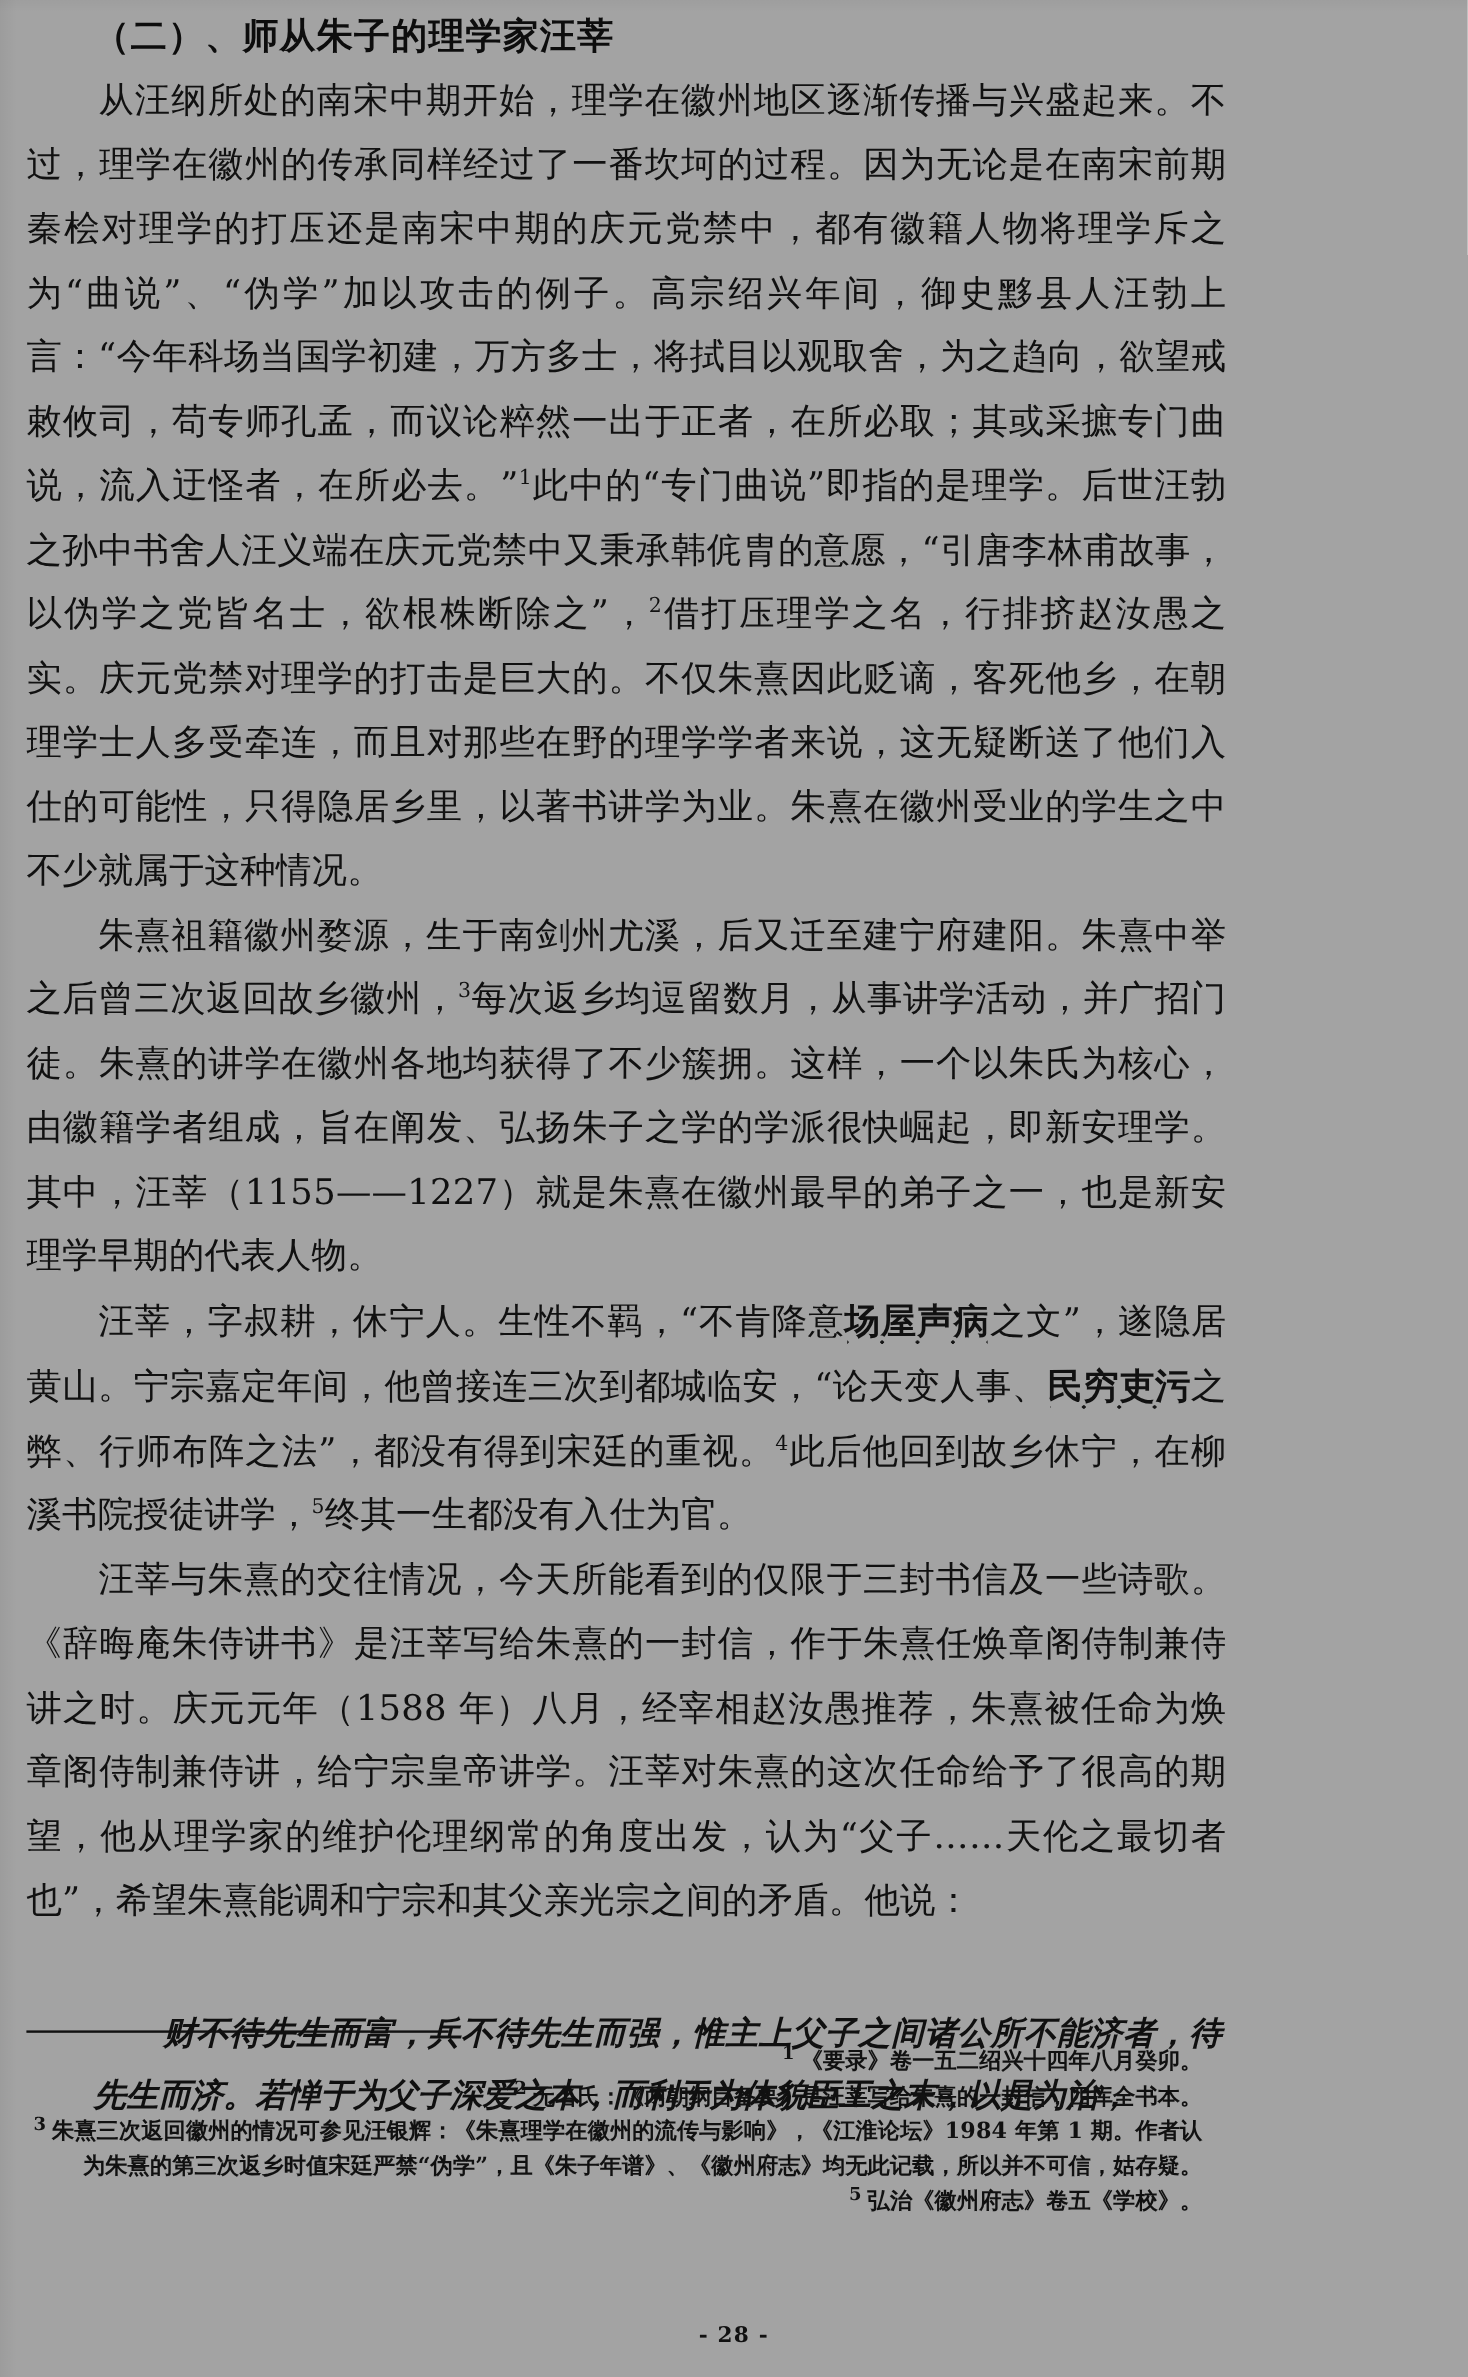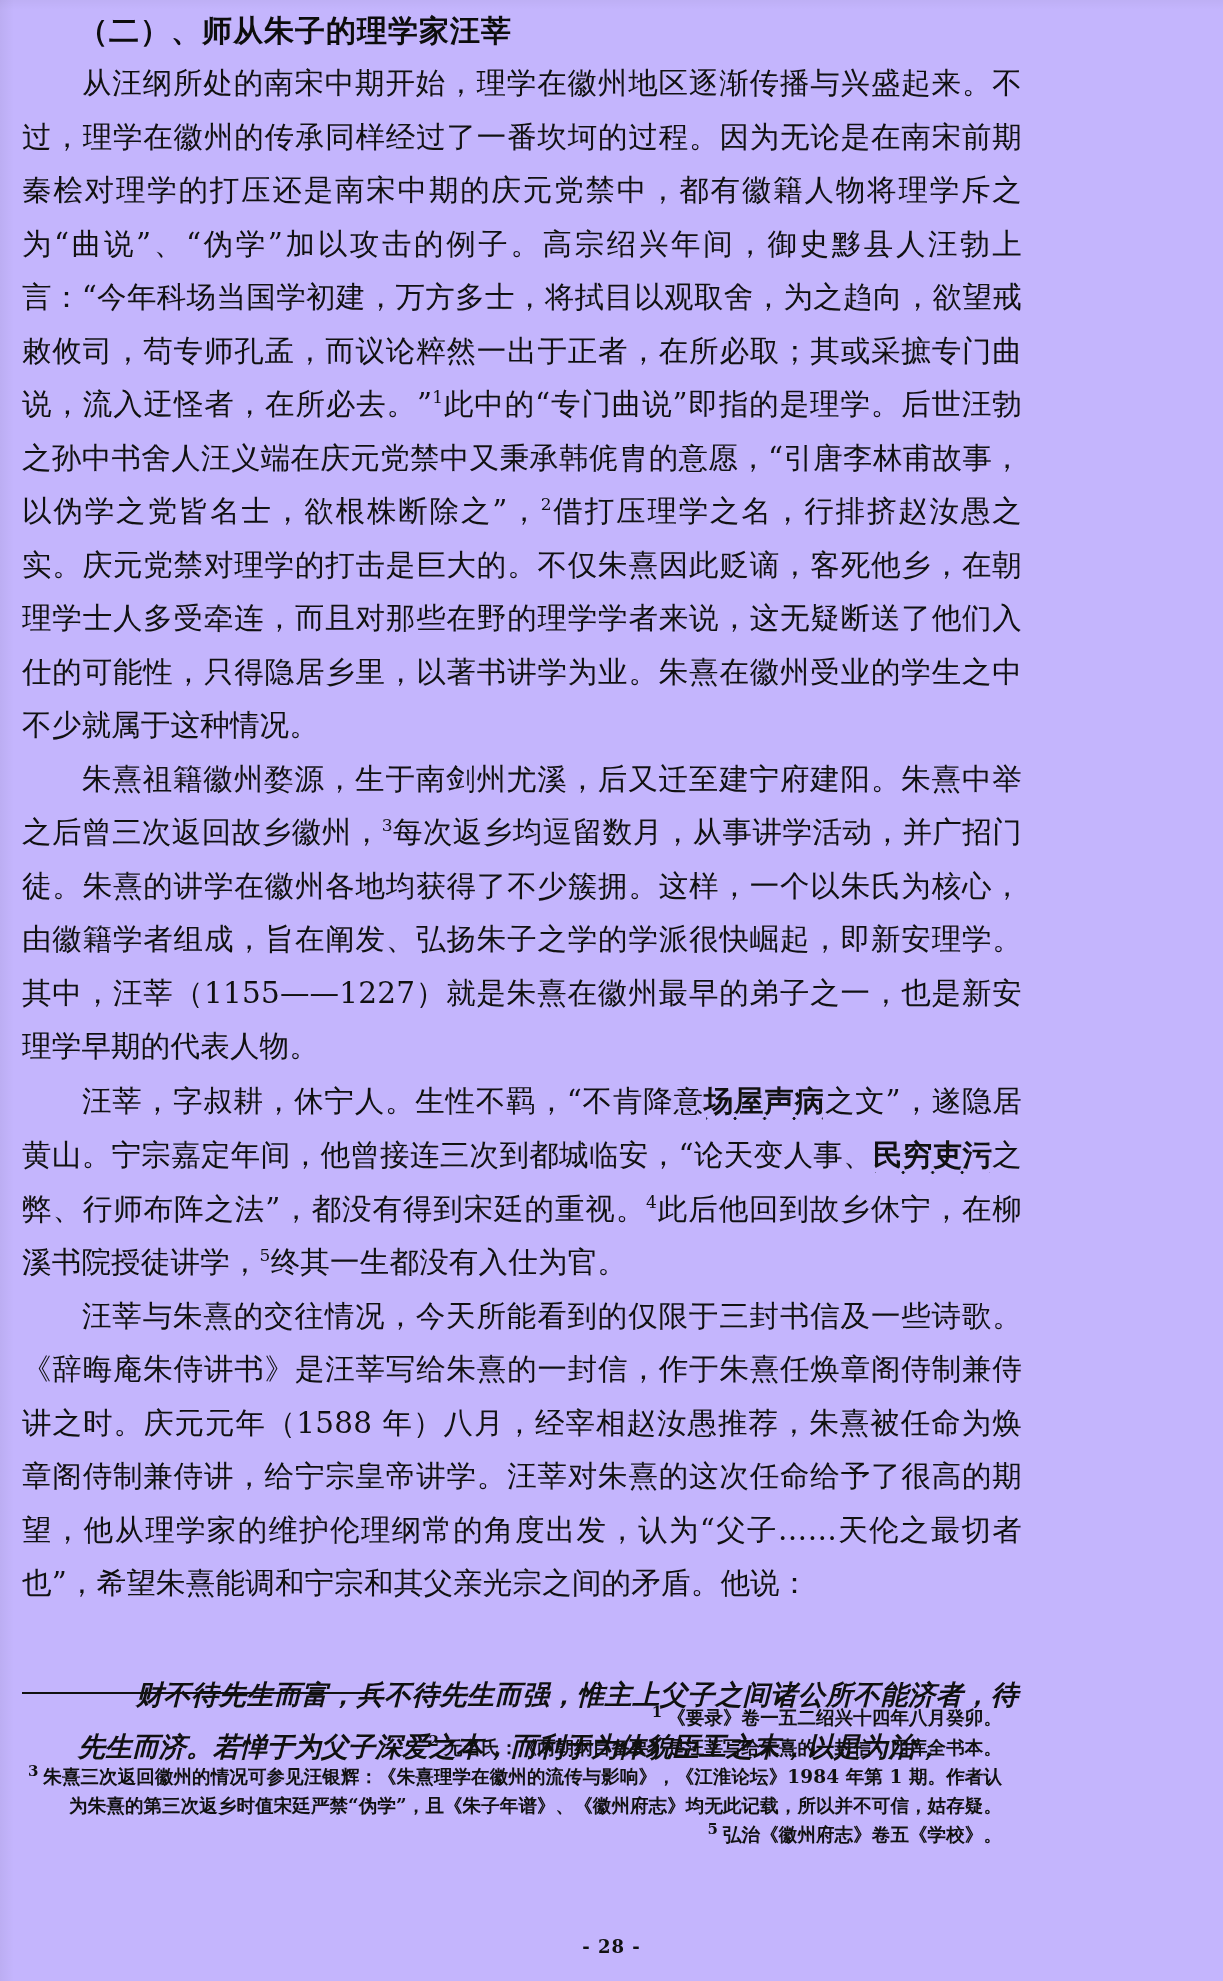--- a/index.html
+++ b/index.html
@@ -11,21 +11,21 @@
     width: 1223px;
     height: 1981px;
     font-family: "DejaVu Sans", "Liberation Sans", sans-serif;
     color: #0a0a0a;
     position: relative;
     overflow: hidden;
   }
   .page {
     position: absolute;
     inset: 0;
-    background: #c4b5fd;
+    background: #a3a3a3;
     padding: 0;
   }
   .content {
     position: absolute;
     left: 22px;
     top: 0px;
     width: 1000px;
   }
 
   

